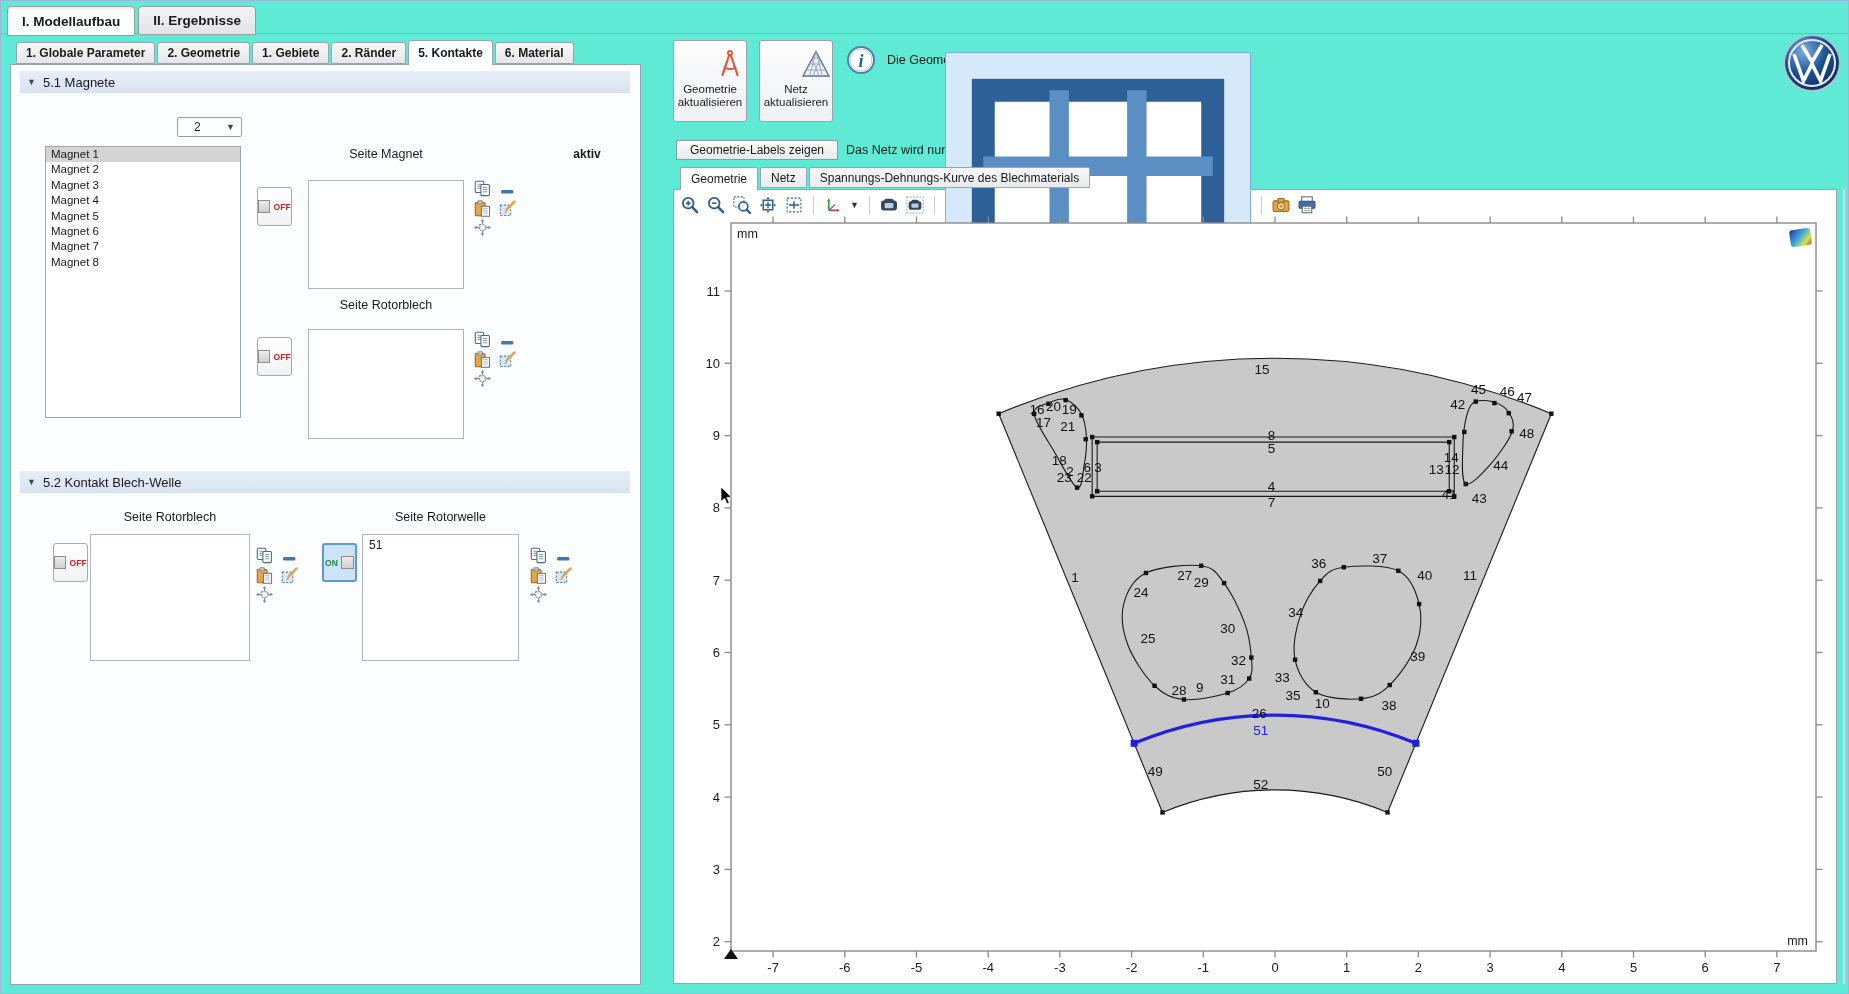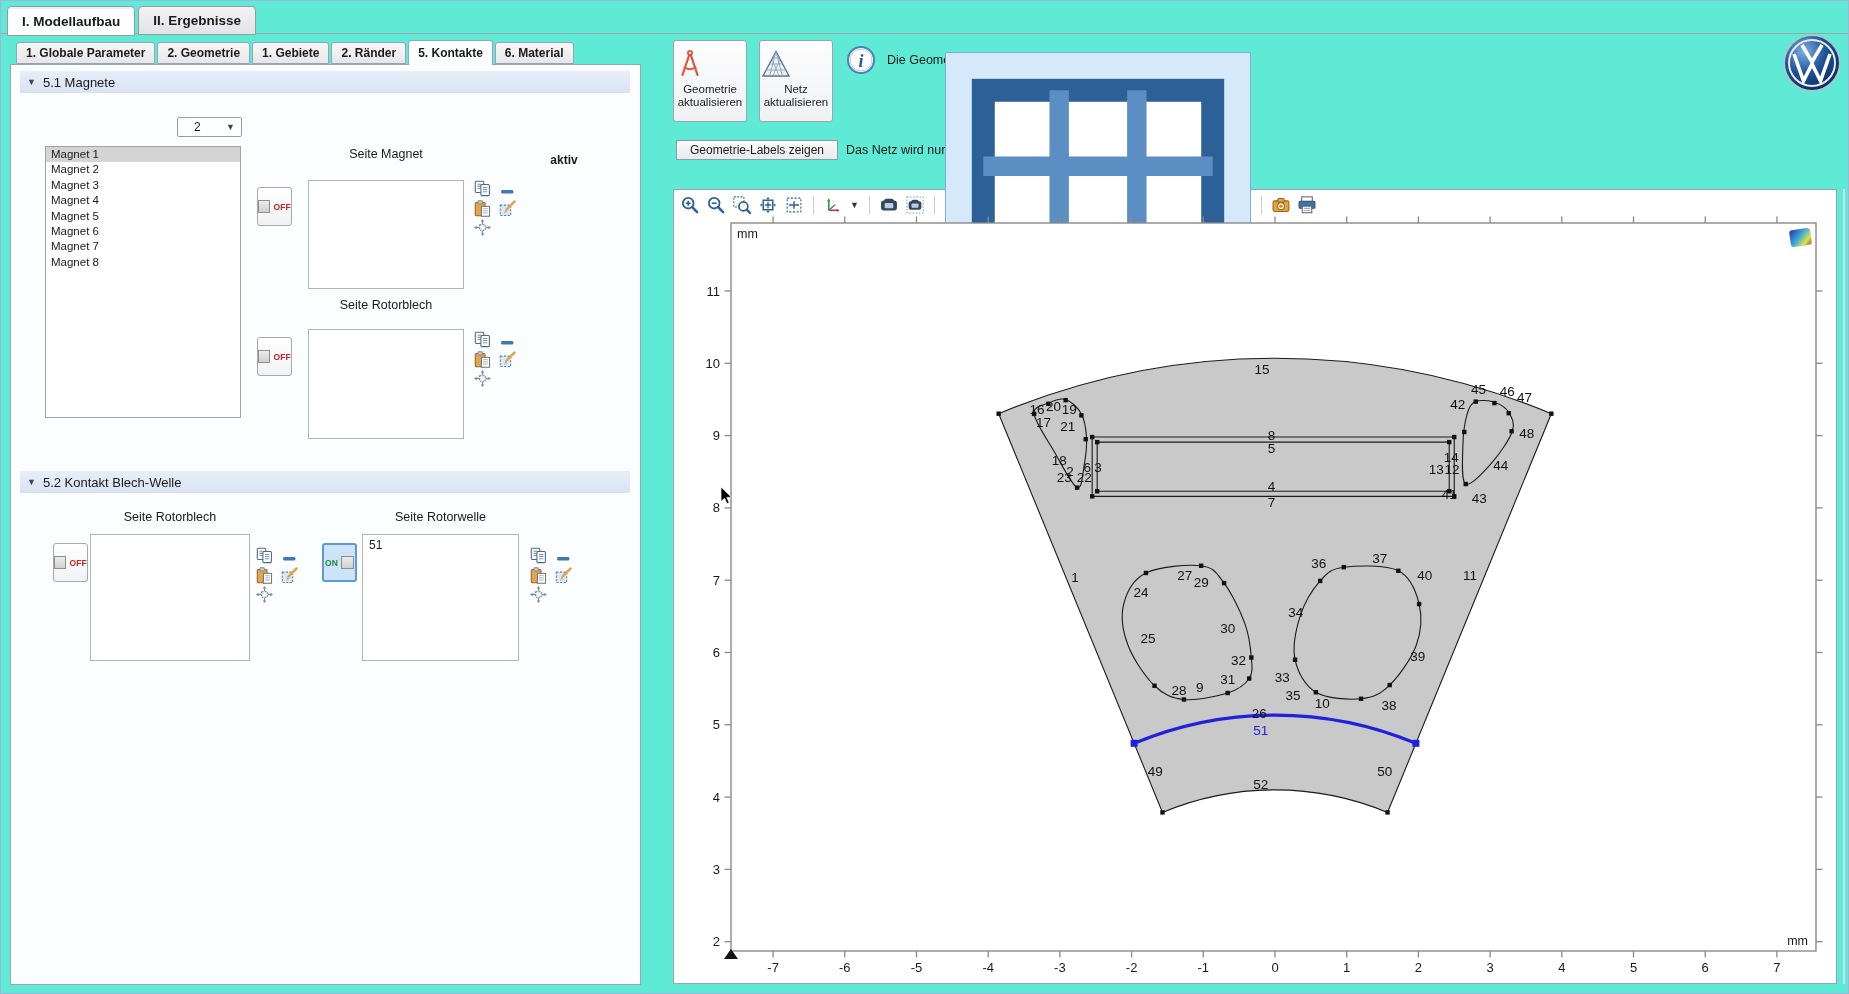--- a/index.html
+++ b/index.html
@@ -40,21 +40,21 @@
   .toggle .sq{width:11px;height:11px;background:linear-gradient(#ececec,#cfcfcf);border:1px solid #8e8e8e;}
   .toggle .txt{font-size:8.5px;font-weight:bold;color:#cc2222;letter-spacing:.2px;}
   .toggle.on{background:#cde3f7;border:2px solid #5b9bd5;}
   .toggle.on .txt{color:#1d8a3a;}
   .toggle.on .sq{order:2;}
   .sic{position:absolute;width:17px;height:17px;}
   .sic svg{width:100%;height:100%;display:block;}
 
   
   .bigbtn{position:absolute;width:74px;height:82px;border:1px solid #9aa4ae;border-radius:3px;
-          background:linear-gradient(#fdfdfd,#eff1f4);display:flex;flex-direction:column;align-items:flex-start;
+          background:linear-gradient(#fdfdfd,#eff1f4);display:flex;flex-direction:column;align-items:flex-end;
           font-size:11.5px;line-height:13px;text-align:center;padding-top:7px;box-sizing:border-box;gap:3px;}
   .bigbtn .bicon{width:32px;height:32px;}
   .bigbtn .bicon svg{width:100%;height:100%;}
   .msg{position:absolute;font-size:12.5px;}
   #labelsbtn{left:675px;top:139px;width:162px;height:20px;border:1px solid #8a9aaa;border-radius:0;
              background:linear-gradient(#fafafa,#e9eaec);font-size:12px;display:flex;align-items:center;justify-content:center;box-sizing:border-box;}
   #vtabs{position:absolute;left:679px;top:166px;display:flex;z-index:3;}
   .vtab{height:21px;padding:0 10px;font-size:12px;display:flex;align-items:center;background:linear-gradient(#f7f7f9,#e9eaec);
         border:1px solid #95a5b8;margin-right:2px;border-radius:2px 2px 0 0;box-sizing:border-box;}
   .vtab.active{background:#fff;height:23px;border-bottom:none;}
@@ -111,21 +111,21 @@
       <div class="mrow">Magnet 2</div>
       <div class="mrow">Magnet 3</div>
       <div class="mrow">Magnet 4</div>
       <div class="mrow">Magnet 5</div>
       <div class="mrow">Magnet 6</div>
       <div class="mrow">Magnet 7</div>
       <div class="mrow">Magnet 8</div>
     </div>
 
   <div class="gtitle" style="left:307px;top:146px;width:156px;">Seite Magnet</div>
-  <div class="aktiv" style="left:542px;top:146px;width:42px;text-align:center;margin-top:6px;">aktiv</div>
+  <div class="aktiv" style="left:565px;top:146px;width:42px;text-align:center;">aktiv</div>
   <div class="toggle" style="left:256px;top:186px;">
     <span class="sq"></span>
     <span class="txt">OFF</span>
   </div>
   <div class="selbox" style="left:307px;top:179px;width:156px;height:109px;">
     <div class="content"></div>
   </div>
   <span class="sic" style="left:473px;top:179px;">
       <svg viewBox="0 0 16 16">
         <rect x="1.2" y="1.2" width="8" height="10.5" rx="1" fill="#fff" stroke="#4a6986"></rect>
@@ -318,20 +318,25 @@
         <circle cx="15" cy="15" r="13" fill="#fdfdff" stroke="#4f7fb5" stroke-width="2"></circle>
         <circle cx="15" cy="15" r="10.8" fill="none" stroke="#a9c4dd" stroke-width="0.8"></circle>
         <text x="15" y="21.5" font-size="18" font-style="italic" font-weight="bold" font-family="Liberation Serif,serif" fill="#2b5d93" text-anchor="middle">i</text>
       </svg></span>
   <div class="msg" style="left:886px;top:52px;">Die Geometrie wurde aktualisiert.</div>
   <div class="msg" style="left:845px;top:142px;">Das Netz wird nur für zugewiesene Gebiete aktualisiert.</div>
   <div id="labelsbtn" class="abs">
     <span>Geometrie-Labels zeigen</span>
   </div>
 
+  <div id="vtabs">
+      <div class="vtab active">Geometrie</div>
+      <div class="vtab">Netz</div>
+      <div class="vtab">Spannungs-Dehnungs-Kurve des Blechmaterials</div>
+    </div>
   <div id="gframe" class="abs"></div>
   <div id="rgutter" class="abs"></div>
 
   <div id="gtoolbar">
     <span class="tic">
         <svg viewBox="0 0 17 17">
           <circle cx="6.8" cy="6.8" r="5" fill="none" stroke="#2d6096" stroke-width="1.7"></circle>
           <path d="M6.8 4.5v4.6M4.5 6.8h4.6" stroke="#2d6096" stroke-width="1.5"></path>
           <path d="M10.6 10.6l4.6 4.6" stroke="#2d6096" stroke-width="2.4" stroke-linecap="round"></path>
         </svg>

